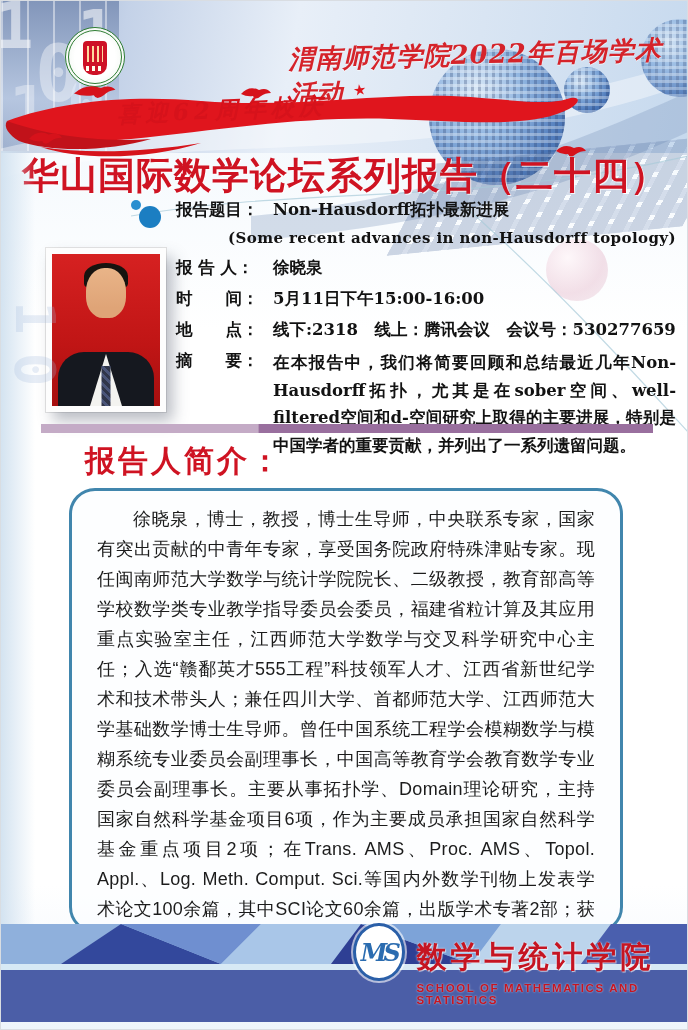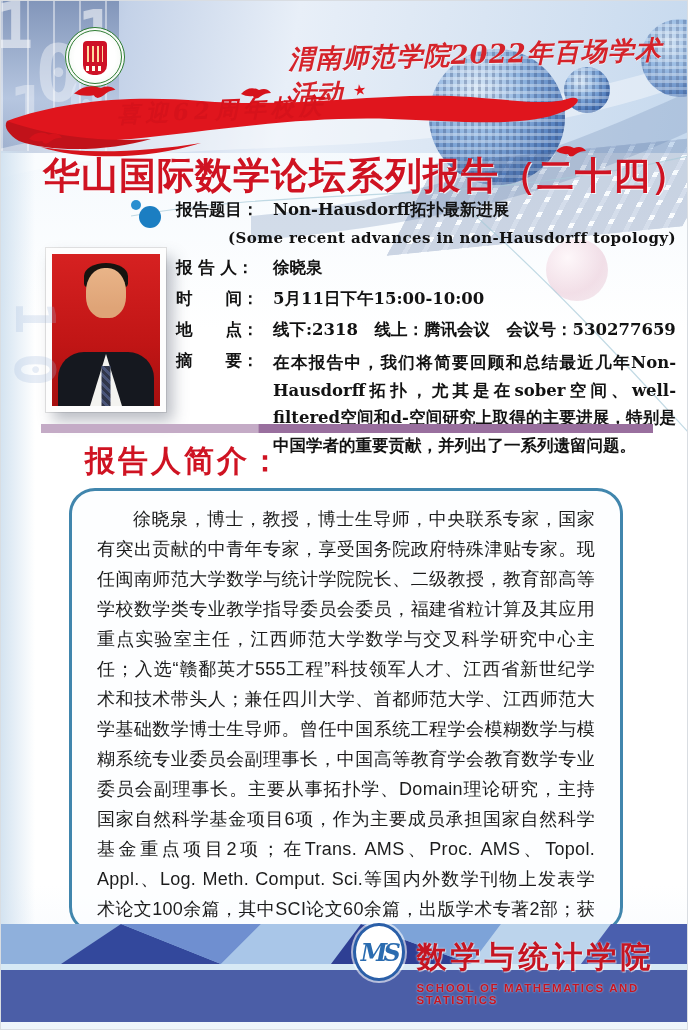--- a/index.html
+++ b/index.html
@@ -50,21 +50,21 @@
   .event-series{position:absolute;left:288px;top:36px;width:400px;
     font:700 italic 26px "DejaVu Serif",serif;color:#d5232a;letter-spacing:1px;
     transform:rotate(-1.5deg);text-shadow:0 1px 0 rgba(255,255,255,.6);}
   
   .ribbon-wrap{position:absolute;left:0;top:84px;width:600px;height:74px;}
   .ribbon-text{position:absolute;left:116px;top:10px;
     font:900 italic 23px "DejaVu Serif",serif;color:#d6121b;letter-spacing:5px;
     transform:rotate(-2.5deg);white-space:nowrap;}
   .star{position:absolute;left:352px;top:-4px;color:#e0151d;font-size:15px;transform:rotate(-8deg);}
   
-  .main-title{position:absolute;left:0;top:150px;width:688px;text-align:right;
+  .main-title{position:absolute;left:0;top:150px;width:688px;text-align:center;
     font:900 37px "DejaVu Serif",serif;color:#cf1322;letter-spacing:1px;
     text-shadow:1px 1px 0 rgba(255,255,255,.8);}
   
   .deco-lines{position:absolute;left:0;top:140px;pointer-events:none;}
   .blue-dot-sm{position:absolute;left:130px;top:199px;width:10px;height:10px;border-radius:50%;background:#2a8fd0;}
   .blue-dot-lg{position:absolute;left:138px;top:205px;width:22px;height:22px;border-radius:50%;background:#1b7ec2;}
   .photo{position:absolute;left:45px;top:247px;width:120px;height:164px;background:#fdfdfd;
     padding:6px;box-sizing:border-box;box-shadow:7px 9px 14px rgba(60,70,90,.35),0 0 0 1px #e4e4e4;}
   .photo-inner{position:relative;width:100%;height:100%;overflow:hidden;
     background:linear-gradient(180deg,#d62121 0%,#c01515 60%,#a60f0f 100%);}
@@ -184,21 +184,21 @@
       <span class="info-label">报告题目：</span>
       <span class="info-value">Non-Hausdorff拓扑最新进展</span>
     </div>
     <div class="topic-en">(Some recent advances in non-Hausdorff topology)</div>
     <div class="info-row">
       <span class="info-label">报 告 人：</span>
       <span class="info-value">徐晓泉</span>
     </div>
     <div class="info-row">
       <span class="info-label">时　　间：</span>
-      <span class="info-value">5月11日下午15:00-10:00</span>
+      <span class="info-value">5月11日下午15:00-16:00</span>
     </div>
     <div class="info-row">
       <span class="info-label">地　　点：</span>
       <span class="info-value">线下:2318　线上：腾讯会议　会议号：530277659</span>
     </div>
     <div class="info-row abstract">
       <span class="info-label">摘　　要：</span>
       <span class="info-value">在本报告中，我们将简要回顾和总结最近几年Non-Hausdorff拓扑，尤其是在sober空间、well-filtered空间和d-空间研究上取得的主要进展，特别是中国学者的重要贡献，并列出了一系列遗留问题。</span>
     </div>
   </div>

